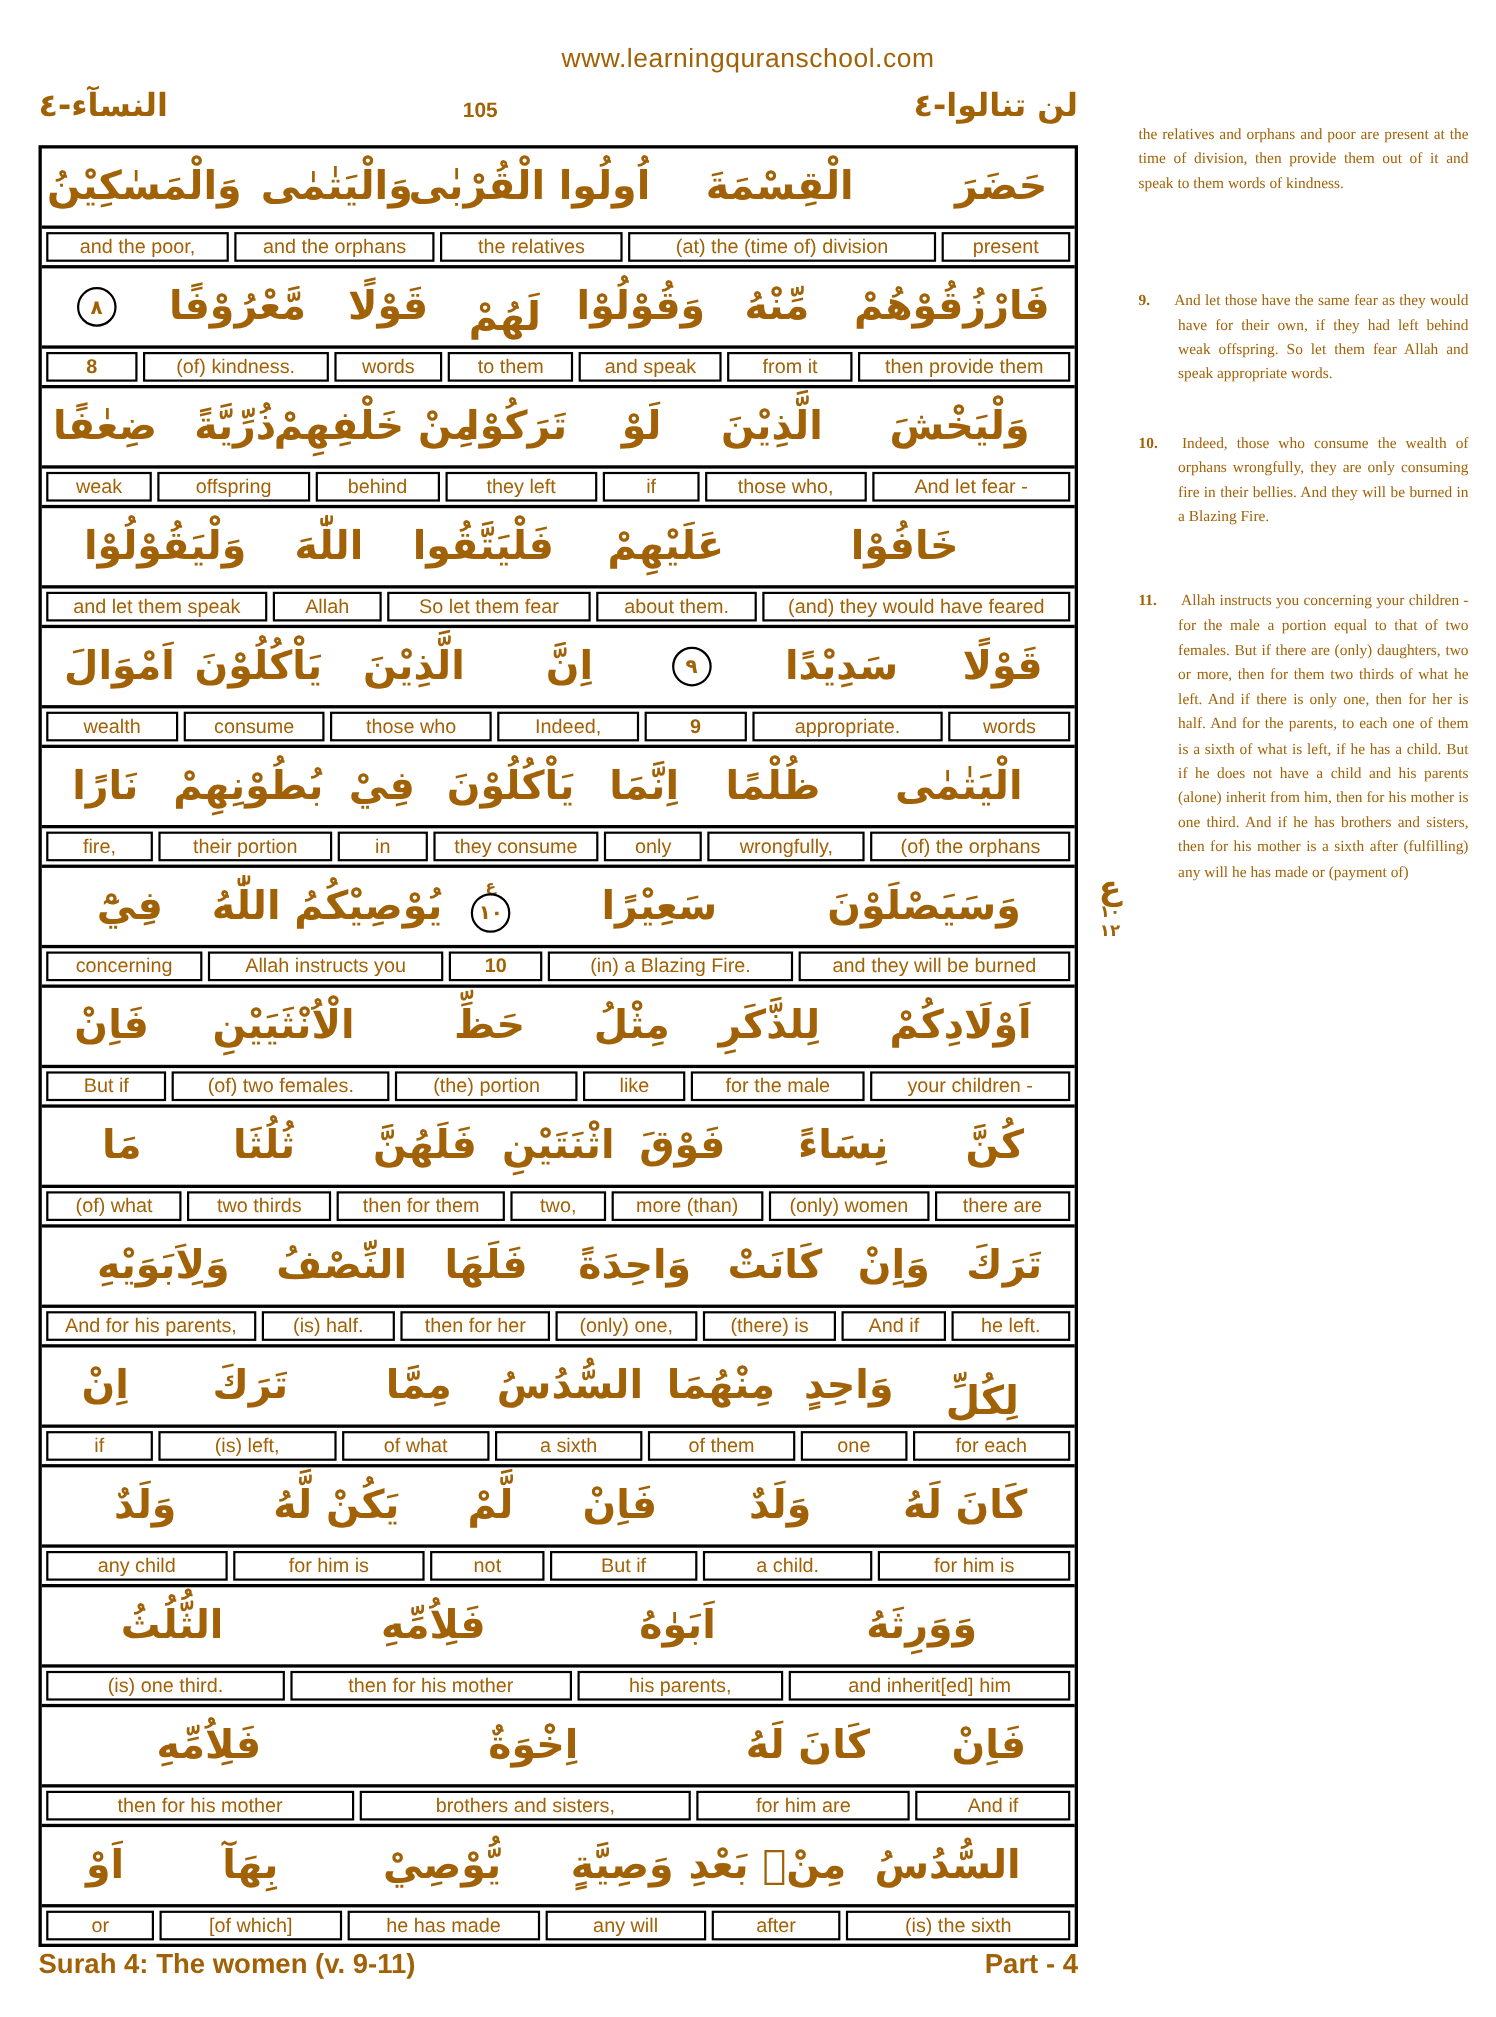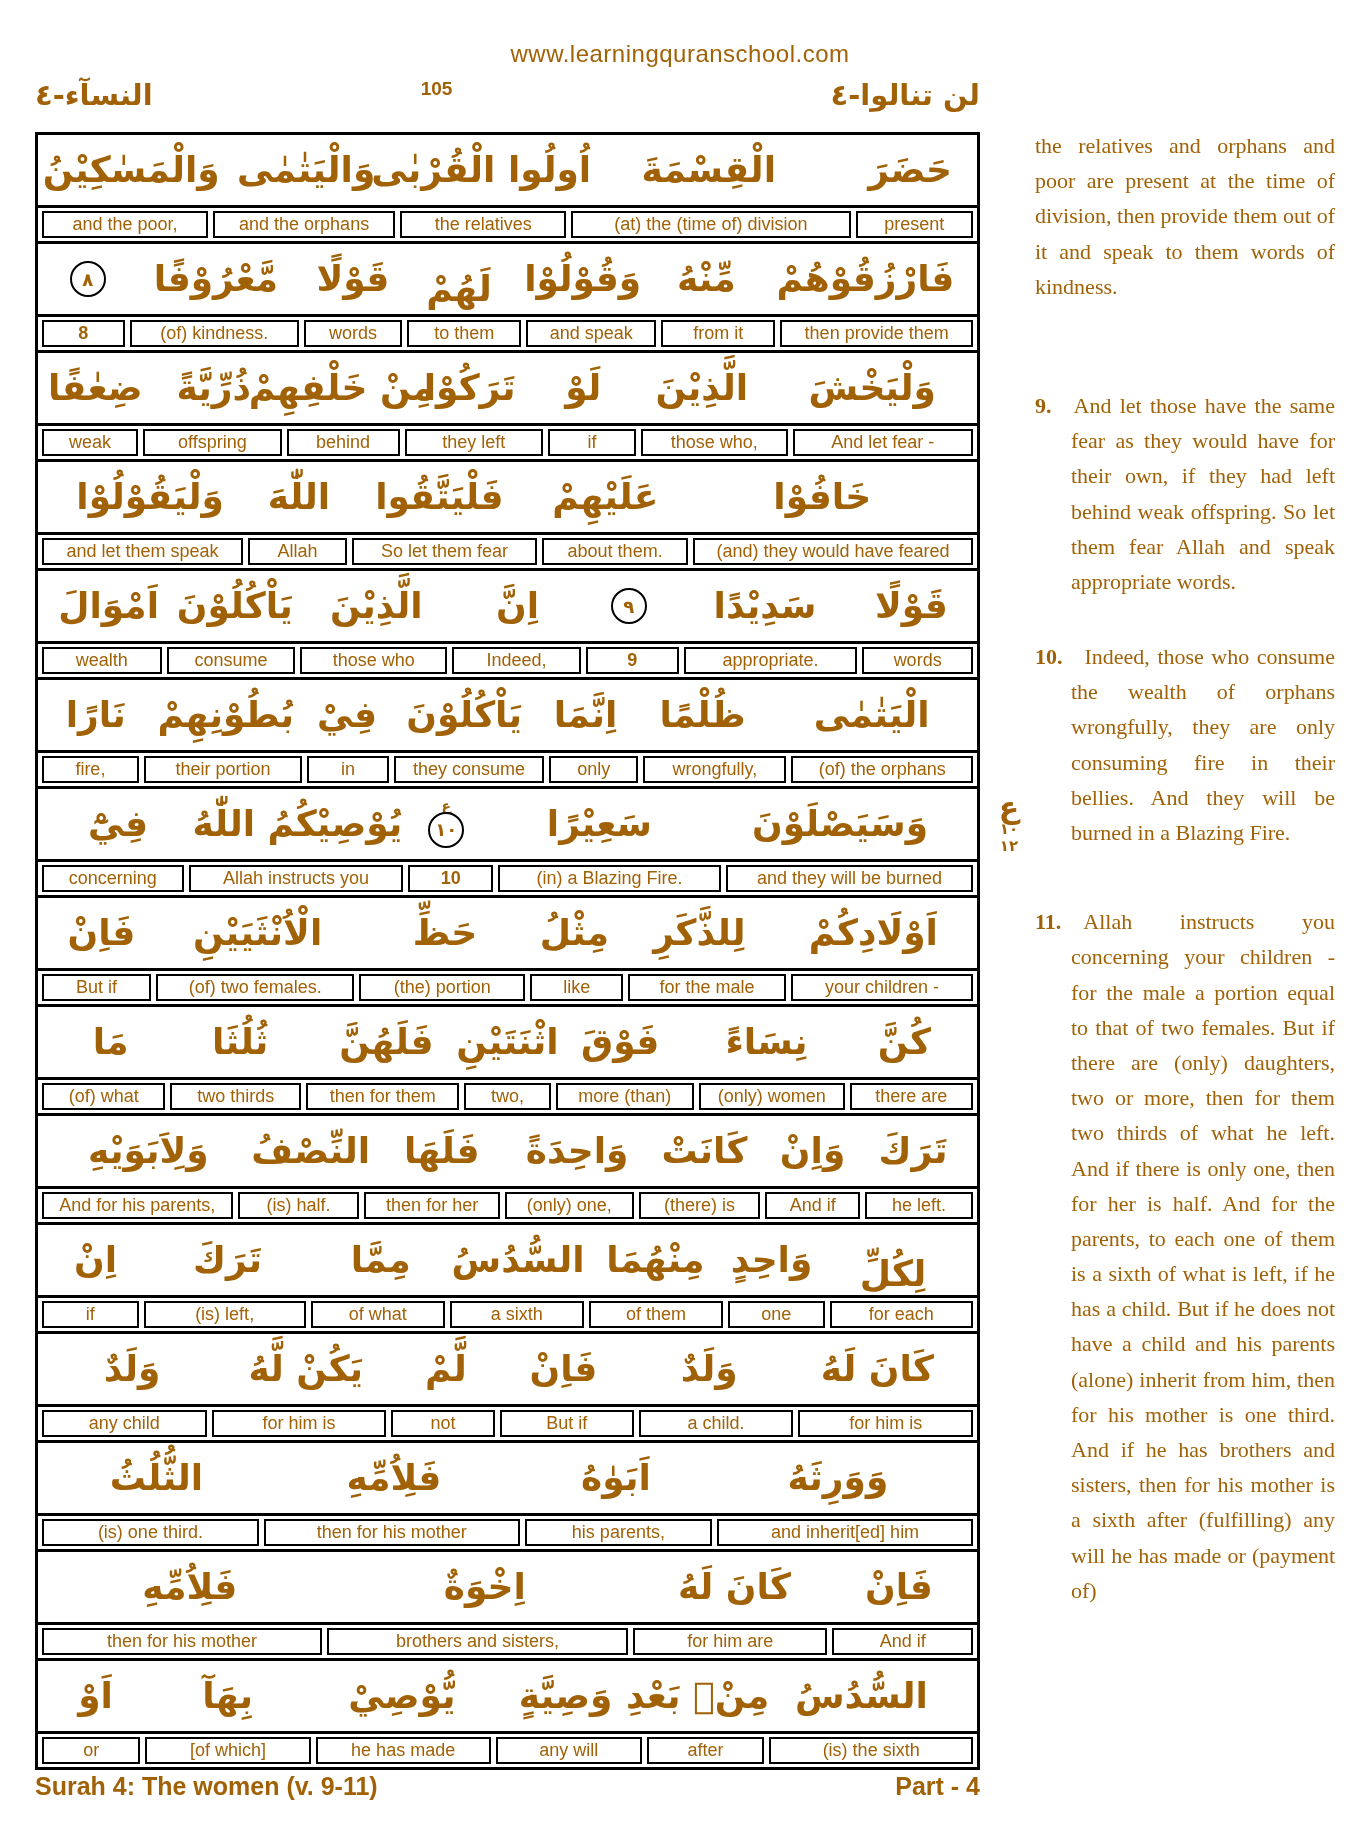--- a/index.html
+++ b/index.html
@@ -1,21 +1,21 @@
 <!DOCTYPE html>
 <html><head>
 <meta charset="utf-8">
 <style>
   html,body{margin:0;padding:0;background:#888;}
   .page{position:relative;width:1360px;height:1834px;background:#ffffff;color:#a16207;
         font-family:"Liberation Sans",sans-serif;overflow:hidden;margin:0 auto;}
   .site-url{position:absolute;top:40px;left:0;width:100%;text-align:center;
             font-size:24px;letter-spacing:.5px;}
   .header-row{position:absolute;top:78px;left:35px;width:945px;display:flex;
-              justify-content:space-between;align-items:flex-start;}
+              justify-content:space-between;align-items:flex-end;}
   .surah-ar,.juz-ar{font-family:"DejaVu Sans",sans-serif;font-weight:bold;font-size:29px;direction:rtl;}
   .page-num{font-weight:bold;font-size:19px;transform:translateX(-55px);}
   
   .qtable{position:absolute;top:132px;left:35px;width:945px;border:3px solid #000;box-sizing:border-box;}
   .arabic-row{display:flex;align-items:center;height:70px;padding:0 10px;}
   .seg-ar{display:flex;align-items:center;justify-content:center;min-width:0;}
   .ar-word{font-family:"DejaVu Sans",sans-serif;font-weight:bold;font-size:36px;
            direction:rtl;line-height:1;white-space:nowrap;}
   .vwrap{display:flex;flex-direction:column;align-items:center;}
   .vmark{font-family:"DejaVu Sans",sans-serif;font-size:14px;line-height:11px;font-weight:bold;}
@@ -27,22 +27,22 @@
   .cell{display:flex;align-items:center;justify-content:center;border:2.5px solid #000;
         font-size:18px;padding:1px 4px;white-space:nowrap;overflow:hidden;min-width:0;
         box-sizing:border-box;height:27px;}
   .cell.num{font-weight:bold;}
   
   .ruku{position:absolute;left:986px;top:795px;width:46px;text-align:center;
         font-family:"DejaVu Sans",sans-serif;font-weight:bold;}
   .ruku .letter{font-size:30px;line-height:26px;}
   .ruku .small{font-size:15px;line-height:17px;}
   
-  .sidebar{position:absolute;top:128px;left:1035px;width:300px;
-           font-family:"Liberation Serif",serif;font-size:22px;line-height:1.6;
+  .sidebar{position:absolute;top:112px;left:1035px;width:300px;
+           font-family:"Liberation Serif",serif;font-size:14px;line-height:1.6;
            text-align:justify;}
   .sb-p{margin:0;}
   .sb-p.numbered{padding-left:36px;text-indent:-36px;}
   .sb-num{font-weight:bold;font-family:"Liberation Serif",serif;margin-right:22px;}
   .sb-p.gap-v9{margin-top:84px;}
   .sb-p.gap-v10{margin-top:40px;}
   .sb-p.gap-v11{margin-top:54px;}
   
   .footer{position:absolute;top:1772px;left:35px;width:945px;display:flex;
           justify-content:space-between;font-weight:bold;font-size:25px;}

